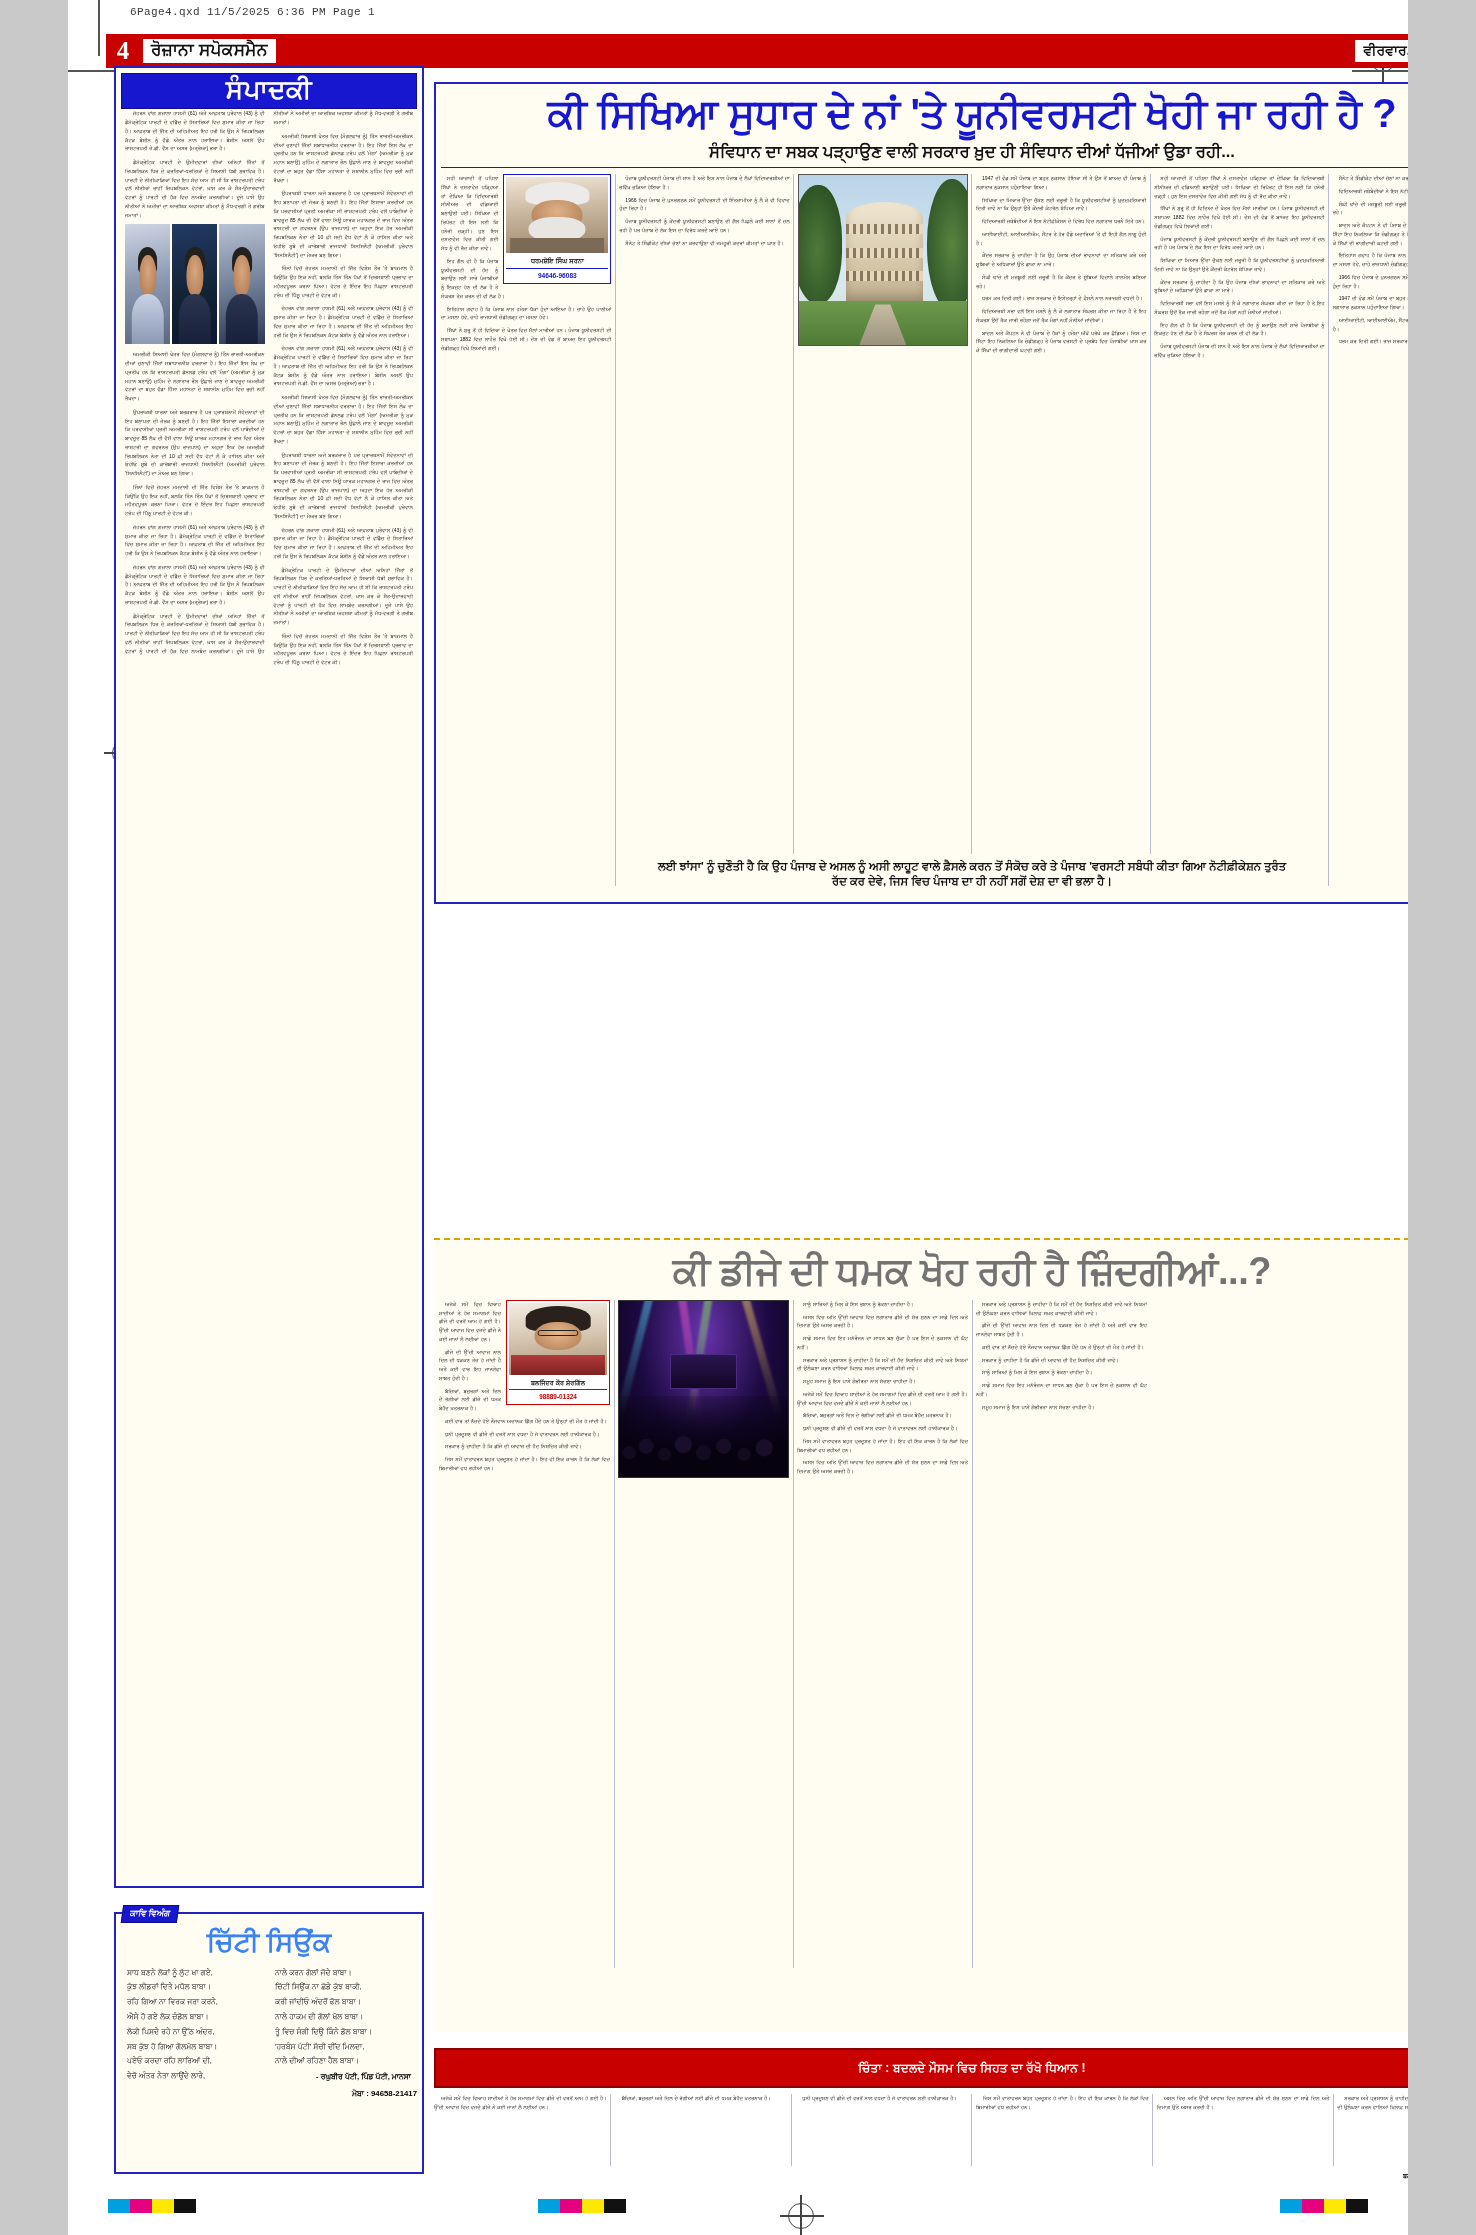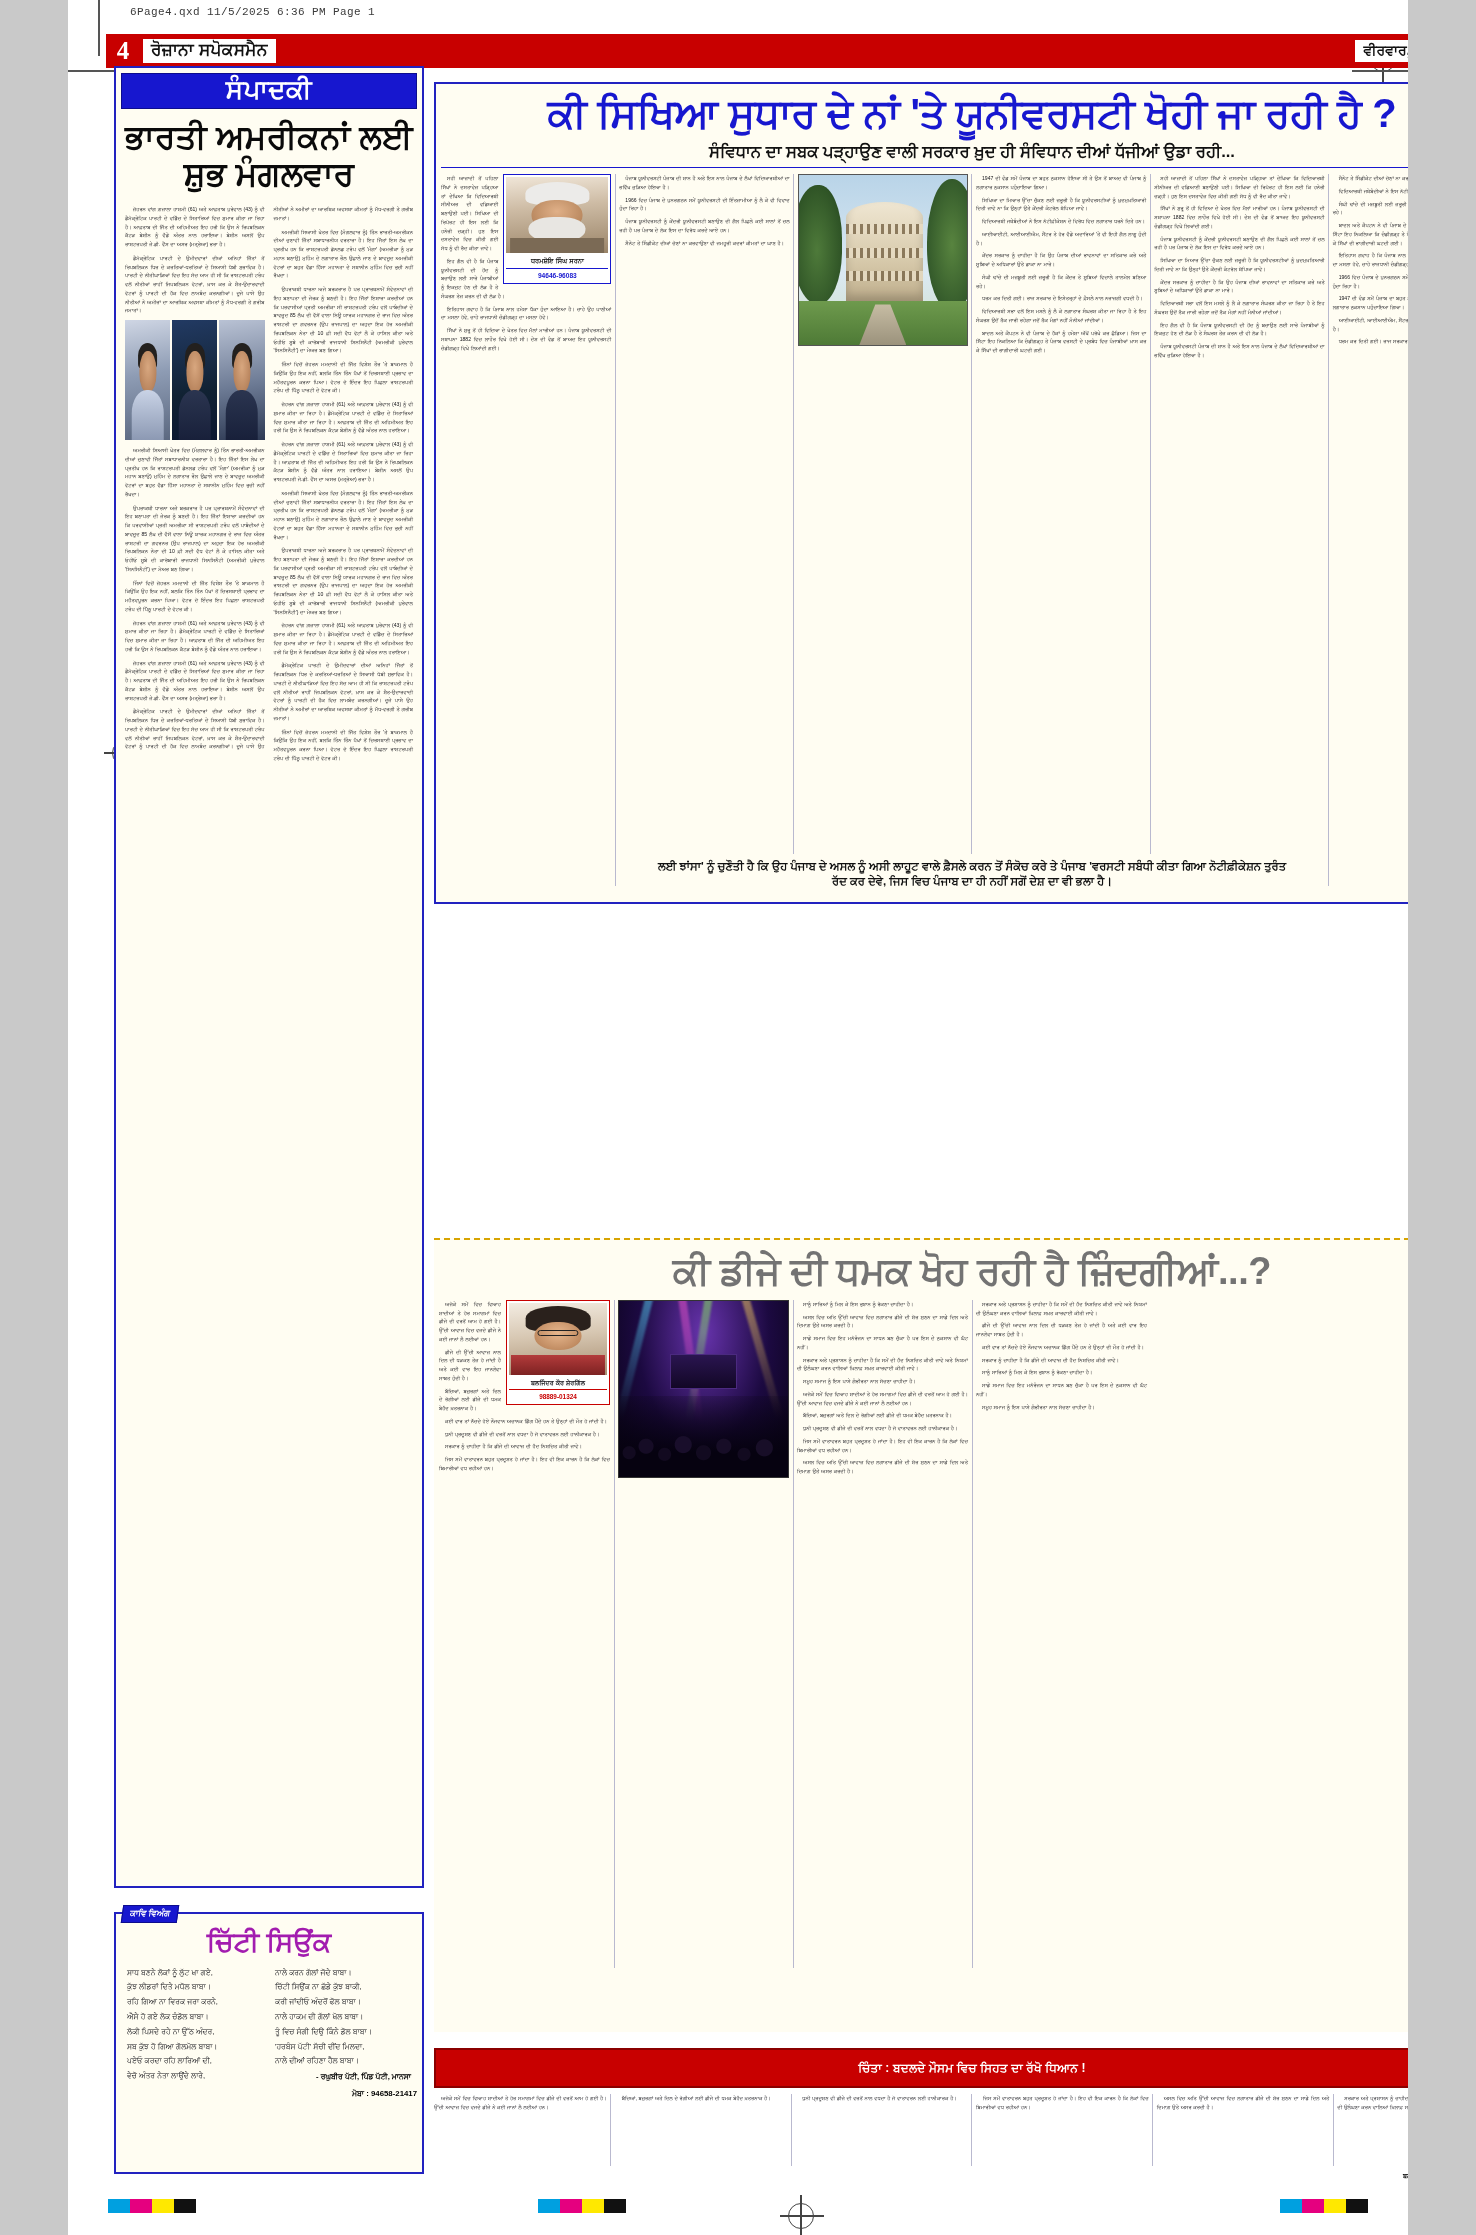--- a/index.html
+++ b/index.html
@@ -120,21 +120,21 @@
     border:2px solid #2222c0; background:#fffdf2; padding:5px;
   }
   .poem-tag {
     position:absolute; left:6px; top:-9px;
     background:#1717cf; color:#fff; font-size:8.5px; font-weight:bold;
     padding:2px 7px 3px 7px; border:1px solid #0d0d8e;
     transform:skewX(-8deg);
   }
   .poem-title {
     text-align:center; font-size:27px; font-weight:bold;
-    line-height:1.1; color:#a21caf; margin:9px 0 8px 0;
+    line-height:1.1; color:#3b82f6; margin:9px 0 8px 0;
   }
   .poem-cols { column-count:2; column-gap:12px; padding:0 6px; }
   .poem-line {
     font-size:7.6px; line-height:1.95; color:#14141a; text-align:left;
     white-space:nowrap;
   }
   .poem-author {
     text-align:right; font-size:7.6px; font-weight:bold; margin-top:3px;
   }
   .poem-mobile { text-align:right; font-size:7.8px; font-weight:bold; margin-top:5px; }
@@ -368,21 +368,20 @@
   <div class="crop-line" style="right:0;top:70px;width:56px;height:1.5px;"></div>
 
   <div class="masthead">
     <div class="pgnum">4</div>
     <div class="mast-name">ਰੋਜ਼ਾਨਾ ਸਪੋਕਸਮੈਨ</div>
     <div class="mast-date">ਵੀਰਵਾਰ, 6 ਨਵੰਬਰ 2025</div>
   </div>
 
   <div class="edit-box">
     <div class="edit-banner">ਸੰਪਾਦਕੀ</div>
-    <div class="edit-head">ਭਾਰਤੀ ਅਮਰੀਕਨਾਂ ਲਈ ਸ਼ੁਭ ਮੰਗਲਵਾਰ</div>
 
     <div class="edit-cols body-text">
       <p>ਜ਼ੋਹਰਨ ਵਾਂਗ ਗ਼ਜ਼ਾਲਾ ਹਾਸ਼ਮੀ (61) ਅਤੇ ਆਫ਼ਤਾਬ ਪੁਰੇਵਾਲ (43) ਨੂੰ ਵੀ ਡੈਮੋਕ੍ਰੇਟਿਕ ਪਾਰਟੀ ਦੇ ਵਡਿੱਚ ਦੇ ਸਿਤਾਰਿਆਂ ਵਿਚ ਸ਼ੁਮਾਰ ਕੀਤਾ ਜਾ ਰਿਹਾ ਹੈ। ਆਫ਼ਤਾਬ ਦੀ ਜਿੱਤ ਦੀ ਅਹਿਮੀਅਤ ਇਹ ਹਰੀ ਕਿ ਉਸ ਨੇ ਰਿਪਬਲਿਕਨ ਕੱਟੜ ਬੇਸ਼ੀਨ ਨੂੰ ਵੱਡੇ ਅੰਤਰ ਨਾਲ ਹਰਾਇਆ। ਬੇਸ਼ੀਨ ਅਸਲੋਂ ਉਪ ਰਾਸ਼ਟਰਪਤੀ ਜੇ.ਡੀ. ਵੈਂਸ ਦਾ ਅਸਰ (ਮਤ੍ਰੇਆ) ਭਰਾ ਹੈ।</p>
       <p>ਡੈਮੋਕ੍ਰੇਟਿਕ ਪਾਰਟੀ ਦੇ ਉਮੀਦਵਾਰਾਂ ਦੀਆਂ ਅਨਿਹਾਂ ਜਿੱਤਾਂ ਤੋਂ ਰਿਪਬਲਿਕਨ ਧਿਰ ਦੇ ਕਰਤਿਆਂ-ਧਰਤਿਆਂ ਦੇ ਸਿਆਸੀ ਧੋਬੀ ਸੁਭਾਵਿਕ ਹੈ। ਪਾਰਟੀ ਦੇ ਨੀਤੀਘਾੜਿਆਂ ਵਿਚ ਇਹ ਸੋਚ ਆਮ ਹੀ ਸੀ ਕਿ ਰਾਸ਼ਟਰਪਤੀ ਟਰੰਪ ਵਲੋਂ ਨੀਤੀਆਂ ਰਾਹੀਂ ਜਿਪਬਲਿਕਨ ਵੋਟਰਾਂ, ਖ਼ਾਸ ਕਰ ਕੇ ਸ਼ੈਤ-ਉਦਾਰਵਾਦੀ ਵੋਟਰਾਂ ਨੂੰ ਪਾਰਟੀ ਦੀ ਹੱਕ ਵਿਚ ਲਾਮਬੰਦ ਕਰਨਗੀਆਂ। ਦੂਜੇ ਪਾਸੇ ਉਹ ਨੀਤੀਆਂ ਨੇ ਅਮੀਰਾਂ ਦਾ ਆਰਥਿਕ ਅਵਸਥਾ ਕੀਮਤਾਂ ਨੂੰ ਮੱਧ-ਵਰਗੀ ਤੇ ਗਰੀਬ ਜਮਾਤਾਂ।</p>
 
       <div class="edit-photo">
         <div class="photo-cell p1">
           <div class="hair"></div>
             <div class="face"></div>
             <div class="torso light"></div>

